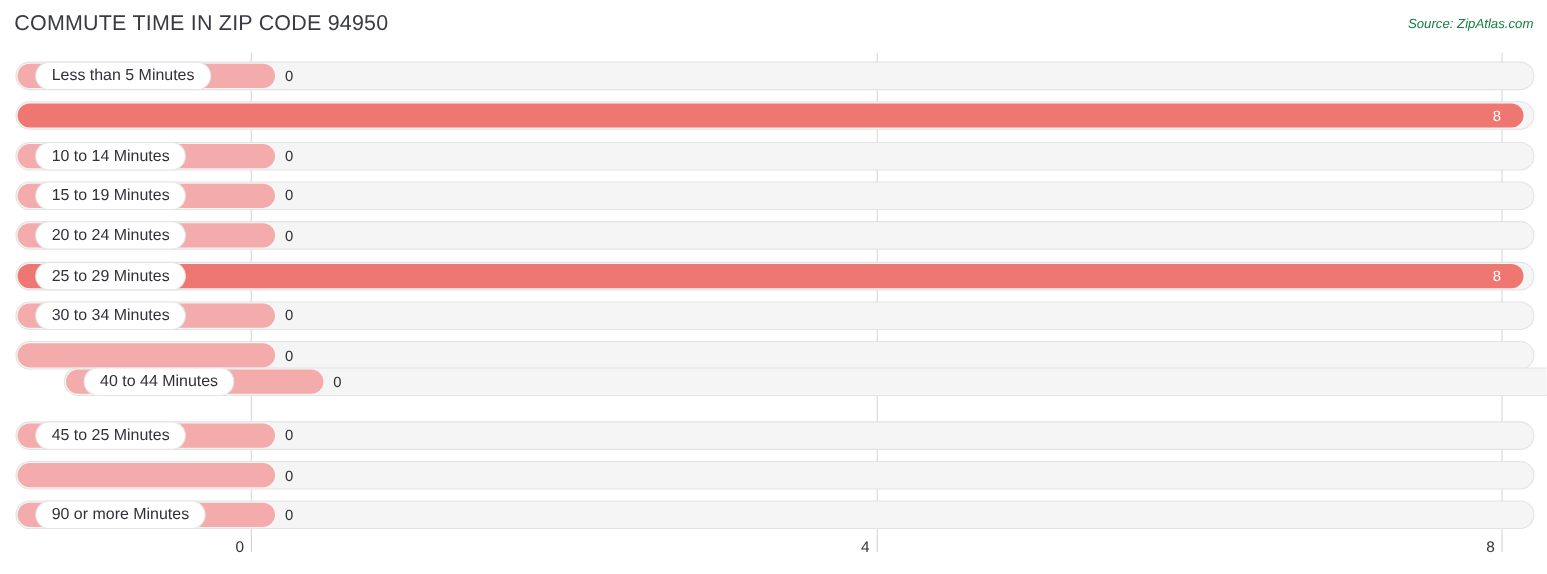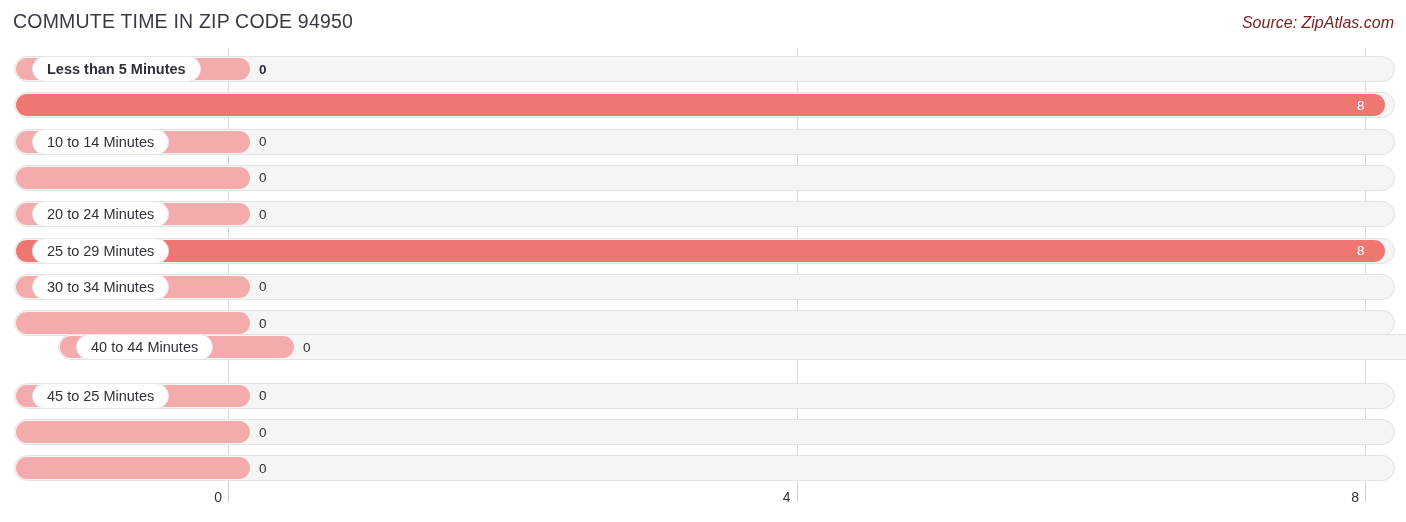--- a/index.html
+++ b/index.html
@@ -22,23 +22,23 @@
     top: 10px;
     font-size: 19.5px;
     letter-spacing: 0.2px;
     color: #3a3a45;
     white-space: nowrap;
   }
   #source-note {
     position: absolute;
     right: 12px;
     top: 14px;
-    font-size: 16px;
+    font-size: 12px;
     font-style: italic;
-    color: #7f1d1d;
+    color: #15803d;
     white-space: nowrap;
   }
 
   
   #plot {
     position: absolute;
     left: 0;
     top: 48px;
     width: 1406px;
     height: 438px;
@@ -152,21 +152,21 @@
 </head>
 <body>
 
 <div id="chart-title">COMMUTE TIME IN ZIP CODE 94950</div>
 <div id="source-note">Source: ZipAtlas.com</div>
 
 <div id="plot">
     <div class="gridline" style="left: 228px;"></div>
     <div class="gridline" style="left: 796.5px;"></div>
     <div class="gridline" style="left: 1365px;"></div>
-    <div class="row" style="top: 6px; font-weight: bold;">
+    <div class="row" style="top: 6px;">
       <div class="track"></div>
       <div class="bar zero" style="width: 234px;"></div>
       <div class="pill">
         <span class="pill-label">Less than 5 Minutes</span>
       </div>
       <div class="value-out" style="left: 259px;">0</div>
     </div>
     <div class="row" style="top: 42.3px;">
       <div class="track"></div>
       <div class="bar full" style="width: 1369px;"></div>
@@ -176,20 +176,23 @@
       <div class="track"></div>
       <div class="bar zero" style="width: 234px;"></div>
       <div class="pill">
         <span class="pill-label">10 to 14 Minutes</span>
       </div>
       <div class="value-out" style="left: 259px;">0</div>
     </div>
     <div class="row" style="top: 114.9px;">
       <div class="track"></div>
       <div class="bar zero" style="width: 234px;"></div>
+      <div class="pill">
+        <span class="pill-label">15 to 19 Minutes</span>
+      </div>
       <div class="value-out" style="left: 259px;">0</div>
     </div>
     <div class="row" style="top: 151.2px;">
       <div class="track"></div>
       <div class="bar zero" style="width: 234px;"></div>
       <div class="pill">
         <span class="pill-label">20 to 24 Minutes</span>
       </div>
       <div class="value-out" style="left: 259px;">0</div>
     </div>
@@ -231,20 +234,23 @@
       <div class="value-out" style="left: 259px;">0</div>
     </div>
     <div class="row" style="top: 369px;">
       <div class="track"></div>
       <div class="bar zero" style="width: 234px;"></div>
       <div class="value-out" style="left: 259px;">0</div>
     </div>
     <div class="row" style="top: 405.3px;">
       <div class="track"></div>
       <div class="bar zero" style="width: 234px;"></div>
+      <div class="pill">
+        <span class="pill-label">90 or more Minutes</span>
+      </div>
       <div class="value-out" style="left: 259px;">0</div>
     </div>
   </div>
 
 <div id="axis">
     <div class="tick-mark" style="left: 228px;"></div>
     <div class="tick-label" style="left: 228px;">0</div>
     <div class="tick-mark" style="left: 796.5px;"></div>
     <div class="tick-label" style="left: 796.5px;">4</div>
     <div class="tick-mark" style="left: 1365px;"></div>

